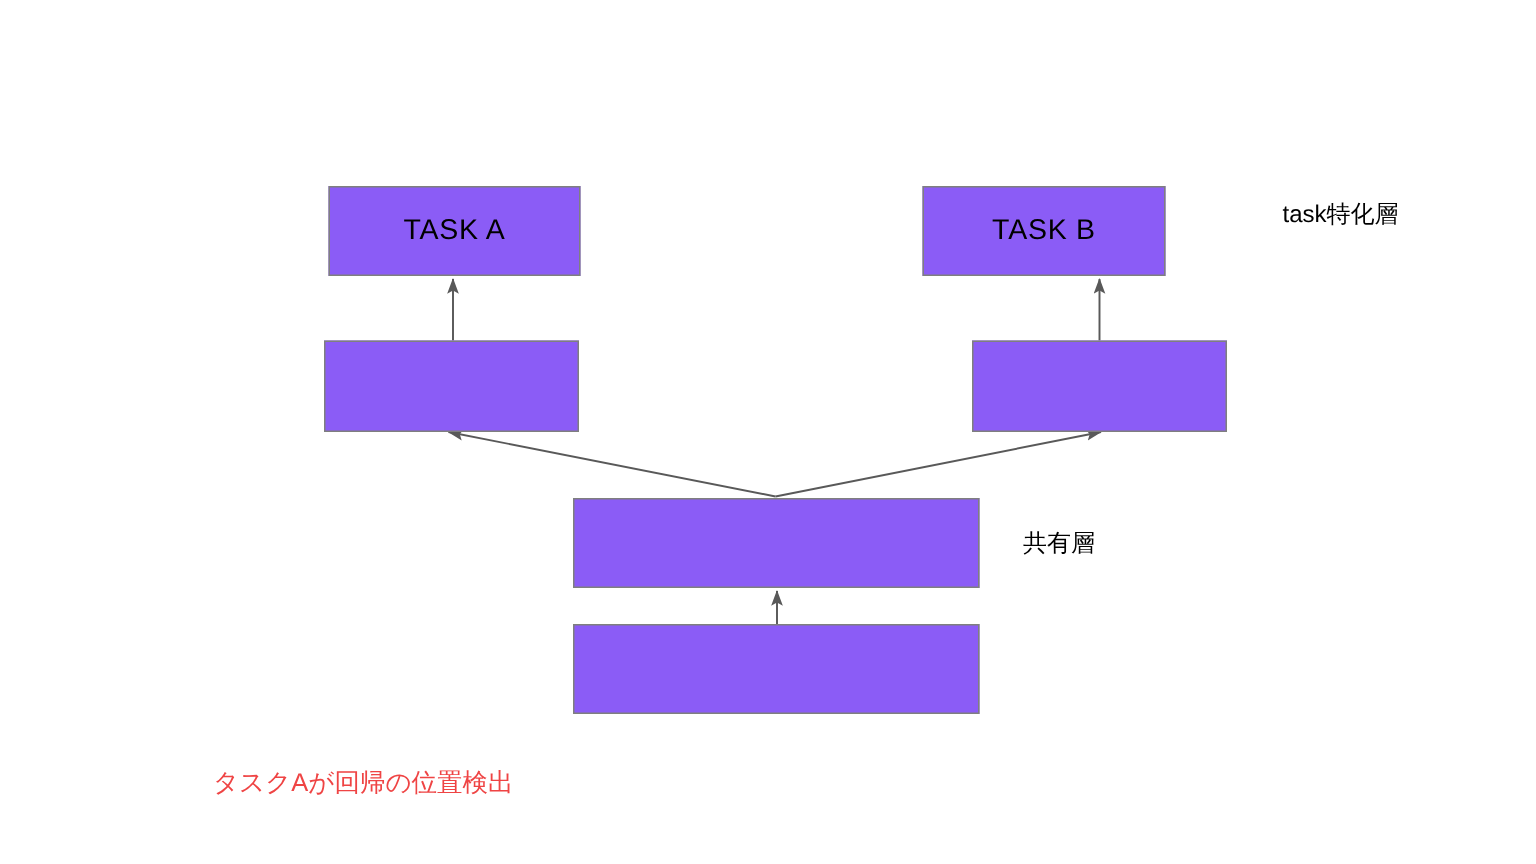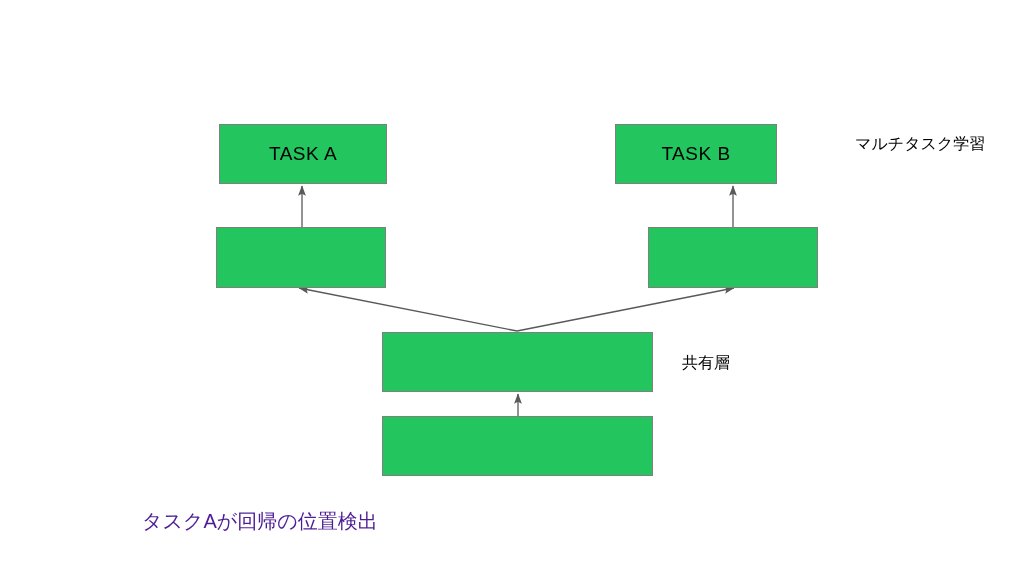--- a/index.html
+++ b/index.html
@@ -37,21 +37,21 @@
     font-size: 38px;
     line-height: 48px;
     font-weight: 400;
     letter-spacing: 0.5px;
     color: #000000;
     white-space: nowrap;
   }
   .node-box {
     position: absolute;
     box-sizing: border-box;
-    background: #22c55e;
+    background: #8b5cf6;
     border: 1px solid #7f7f7f;
     display: flex;
     align-items: center;
     justify-content: center;
   }
   .node-label {
     font-size: 19px;
     line-height: 22px;
     color: #000000;
     letter-spacing: 0.5px;
@@ -59,23 +59,23 @@
   }
   .side-label {
     position: absolute;
     font-size: 16px;
     line-height: 22px;
     color: #000000;
     white-space: nowrap;
   }
   .note-block {
     position: absolute;
-    font-size: 20px;
+    font-size: 17px;
     line-height: 23px;
-    color: #4c1d95;
+    color: #ef4444;
     white-space: nowrap;
   }
   .note-line { display: block; }
 </style>
 </head>
 <body style="background: rgb(255, 255, 255);">
 
 <div id="slide">
 
 
@@ -108,21 +108,21 @@
         <span class="node-label"></span>
       </div>
       <div class="node-box" style="left: 382px; top: 332px; width: 271px; height: 60px; border-color: rgb(127, 127, 127);">
         <span class="node-label"></span>
       </div>
       <div class="node-box" style="left: 382px; top: 416px; width: 271px; height: 60px; border-color: rgb(127, 127, 127);">
         <span class="node-label"></span>
       </div>
     </div>
 
-  <div class="side-label" style="left:855px; top:133px;">マルチタスク学習</div>
+  <div class="side-label" style="left:855px; top:133px;">task特化層</div>
 
   <div class="side-label" style="left:682px; top:352px;">共有層</div>
 
   <div class="note-block" style="left:142px; top:510px;">
     <span class="note-line">タスクAが回帰の位置検出</span>
   </div>
 
 </div>
 
 </body></html>

